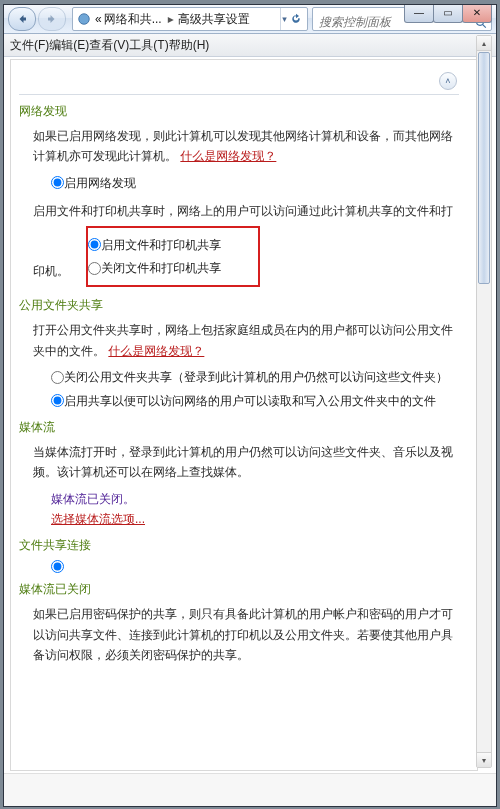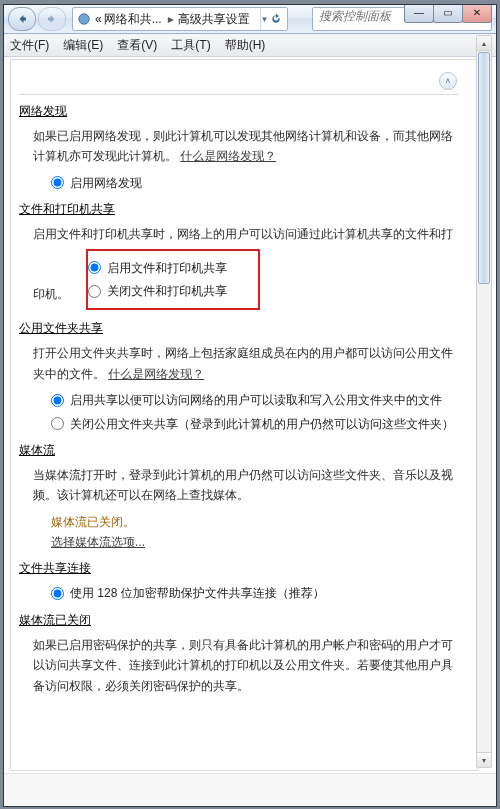--- a/index.html
+++ b/index.html
@@ -6,46 +6,46 @@
   .window{position:relative;width:492px;height:801px;margin:4px auto;background:#fff;border:1px solid #2d3440;box-shadow:0 0 0 1px rgba(255,255,255,.25) inset;display:flex;flex-direction:column;overflow:hidden;}
   
   .titlebar{height:28px;background:linear-gradient(to bottom,#f6f9fd 0%,#e4ecf7 45%,#d6e2f1 46%,#e9f1fb 100%);border-bottom:1px solid #9fb2c9;display:flex;align-items:center;padding:0 4px;}
   .nav-btn{width:26px;height:22px;border:1px solid #8fa6c2;border-radius:11px;background:linear-gradient(#f2f7fd,#c9daee);display:flex;align-items:center;justify-content:center;margin-right:2px;}
   .nav-btn.fwd{opacity:.45}
   .nav-btn svg{width:12px;height:12px;fill:#3b5e86}
   .crumbbar{flex:1;display:flex;align-items:center;height:22px;margin:0 4px;border:1px solid #9fb2c9;background:#fff;border-radius:2px;padding:0 4px;font-size:12px;}
   .crumb-icon{width:14px;height:14px;margin-right:4px;display:flex;align-items:center;justify-content:center;}
   .crumb-sep{margin:0 4px;color:#555;}
   .crumb-refresh{width:22px;height:22px;border-left:1px solid #cfd8e4;display:flex;align-items:center;justify-content:center;margin-left:auto;}
-  .searchbox{width:170px;height:22px;border:1px solid #9fb2c9;background:#fff;border-radius:2px;display:flex;align-items:flex-start;padding:0 4px;margin-left:20px;}
+  .searchbox{width:170px;height:22px;border:1px solid #9fb2c9;background:#fff;border-radius:2px;display:flex;align-items:flex-end;padding:0 4px;}
   .searchbox input{border:none;outline:none;font-size:12px;width:100%;font-style:italic;color:#777;}
   .search-icon{width:14px;height:14px;margin-left:4px}
   .win-controls{position:absolute;top:-1px;right:4px;display:flex;gap:0;}
   .win-btn{width:28px;height:18px;border:1px solid #7a8aa0;border-top:none;background:linear-gradient(#e9eff7,#c7d5e7);display:flex;align-items:center;justify-content:center;font-size:10px;border-radius:0 0 3px 3px;margin-left:-1px;}
   .win-btn.close{background:linear-gradient(#f3c7c4,#e49a92);}
   .win-btn span{line-height:1}
   
-  .menubar{height:22px;background:linear-gradient(#f6f7f9,#e7eaee);border-bottom:1px solid #c9d1dc;display:flex;align-items:center;padding:0 6px;gap:14px;font-size:12px;color:#222;}
+  .menubar{height:22px;background:linear-gradient(#f6f7f9,#e7eaee);border-bottom:1px solid #c9d1dc;display:flex;align-items:center;padding:0 6px;gap:0;font-size:12px;color:#222;}
   
   .content-shell{flex:1;display:flex;min-height:0;}
   .content{flex:1;overflow-y:auto;background:#fff;border:1px solid #d9d9d9;margin:2px 18px 2px 6px;padding:8px 18px 8px 8px;position:relative;}
   .scrollbar{position:absolute;top:30px;right:4px;bottom:38px;width:14px;background:#f2f2f2;border:1px solid #d0d0d0;border-radius:2px;}
   .scrollbar .arrow{height:14px;background:linear-gradient(#fafafa,#e4e4e4);display:flex;align-items:center;justify-content:center;font-size:8px;color:#555;border-bottom:1px solid #d0d0d0;}
   .scrollbar .arrow.bottom{border-top:1px solid #d0d0d0;border-bottom:none;position:absolute;bottom:0;width:100%;}
   .scrollbar .thumb{position:absolute;left:1px;right:1px;top:16px;height:230px;background:linear-gradient(to right,#e8eef6,#c6d6ea,#e8eef6);border:1px solid #96abc6;border-radius:2px;}
   .accordion-head{display:flex;align-items:center;justify-content:space-between;border-bottom:1px solid #d7dde5;padding:4px 2px;color:#0b2e55;font-size:12px;margin-bottom:4px;height:18px;}
   .chev{width:16px;height:16px;border:1px solid #b8c4d4;border-radius:50%;background:linear-gradient(#fbfdff,#dfe8f3);display:flex;align-items:center;justify-content:center;font-size:9px;color:#4a6a93;}
-  .section-title{color:#000000;font-size:12px;margin:8px 0 6px;text-decoration:underline;}
+  .section-title{color:#4d7c0f;font-size:12px;margin:8px 0 6px;}
   .section-body{margin:0 0 8px 14px;font-size:12px;color:#2a2a2a;line-height:1.7;}
   .radios{margin:6px 0 2px 18px;}
-  label.radio{display:flex;align-items:center;gap:6px;margin:3px 0;color:#222;font-size:12px;}
+  label.radio{display:flex;align-items:center;gap:0;margin:3px 0;color:#222;font-size:12px;}
   label.radio input{margin:0;width:13px;height:13px;}
-  a.link{color:#404040;text-decoration:underline;cursor:pointer;}
+  a.link{color:#b91c1c;text-decoration:underline;cursor:pointer;}
   .highlight-box{border:2px solid #d61f1f;padding:4px 0;margin:4px 0 2px 14px;display:inline-block;min-width:170px;}
-  .muted{color:#a16207}
+  .muted{color:#4c1d95}
   
   .footer{height:32px;background:#f7f7f7;border-top:1px solid #e0e0e0}
 </style>
 </head>
 <body>
 
 <div class="window">
 
   <div class="win-controls">
     <div class="win-btn">
@@ -117,66 +117,64 @@
         <span>如果已启用网络发现，则此计算机可以发现其他网络计算机和设备，而其他网络计算机亦可发现此计算机。</span>
         <a class="link">什么是网络发现？</a>
         <div class="radios">
           <label class="radio">
               <input type="radio" name="nd" checked="" style="">
               <span>启用网络发现</span>
             </label>
         </div>
       </div>
 
-      <div class="section-title">文件和打印机共享</div>
       <div class="section-body">
         <span>启用文件和打印机共享时，网络上的用户可以访问通过此计算机共享的文件和打印机。</span>
         <div class="highlight-box">
           <label class="radio">
               <input type="radio" name="fp" checked="" style="">
               <span>启用文件和打印机共享</span>
             </label>
           <label class="radio">
               <input type="radio" name="fp" style="">
               <span>关闭文件和打印机共享</span>
             </label>
         </div>
       </div>
 
       <div class="section-title">公用文件夹共享</div>
       <div class="section-body">
         <span>打开公用文件夹共享时，网络上包括家庭组成员在内的用户都可以访问公用文件夹中的文件。</span>
         <a class="link">什么是网络发现？</a>
         <div class="radios">
           <label class="radio">
+              <input type="radio" name="pf" style="">
+              <span>关闭公用文件夹共享（登录到此计算机的用户仍然可以访问这些文件夹）</span>
+            </label>
+          <label class="radio">
               <input type="radio" name="pf" checked="" style="">
               <span>启用共享以便可以访问网络的用户可以读取和写入公用文件夹中的文件</span>
-            </label>
-          <label class="radio">
-              <input type="radio" name="pf" style="">
-              <span>关闭公用文件夹共享（登录到此计算机的用户仍然可以访问这些文件夹）</span>
             </label>
         </div>
       </div>
 
       <div class="section-title">媒体流</div>
       <div class="section-body">
         <span>当媒体流打开时，登录到此计算机的用户仍然可以访问这些文件夹、音乐以及视频。该计算机还可以在网络上查找媒体。</span>
         <div class="radios">
           <div class="muted">媒体流已关闭。</div>
           <a class="link">选择媒体流选项...</a>
         </div>
       </div>
 
       <div class="section-title">文件共享连接</div>
       <div class="section-body">
         <div class="radios">
           <label class="radio">
               <input type="radio" name="cn" checked="" style="">
-              <span>使用 128 位加密帮助保护文件共享连接（推荐）</span>
             </label>
         </div>
       </div>
 
       <div class="section-title">媒体流已关闭</div>
       <div class="section-body">
         <span>如果已启用密码保护的共享，则只有具备此计算机的用户帐户和密码的用户才可以访问共享文件、连接到此计算机的打印机以及公用文件夹。若要使其他用户具备访问权限，必须关闭密码保护的共享。</span>
         
       </div>
 

